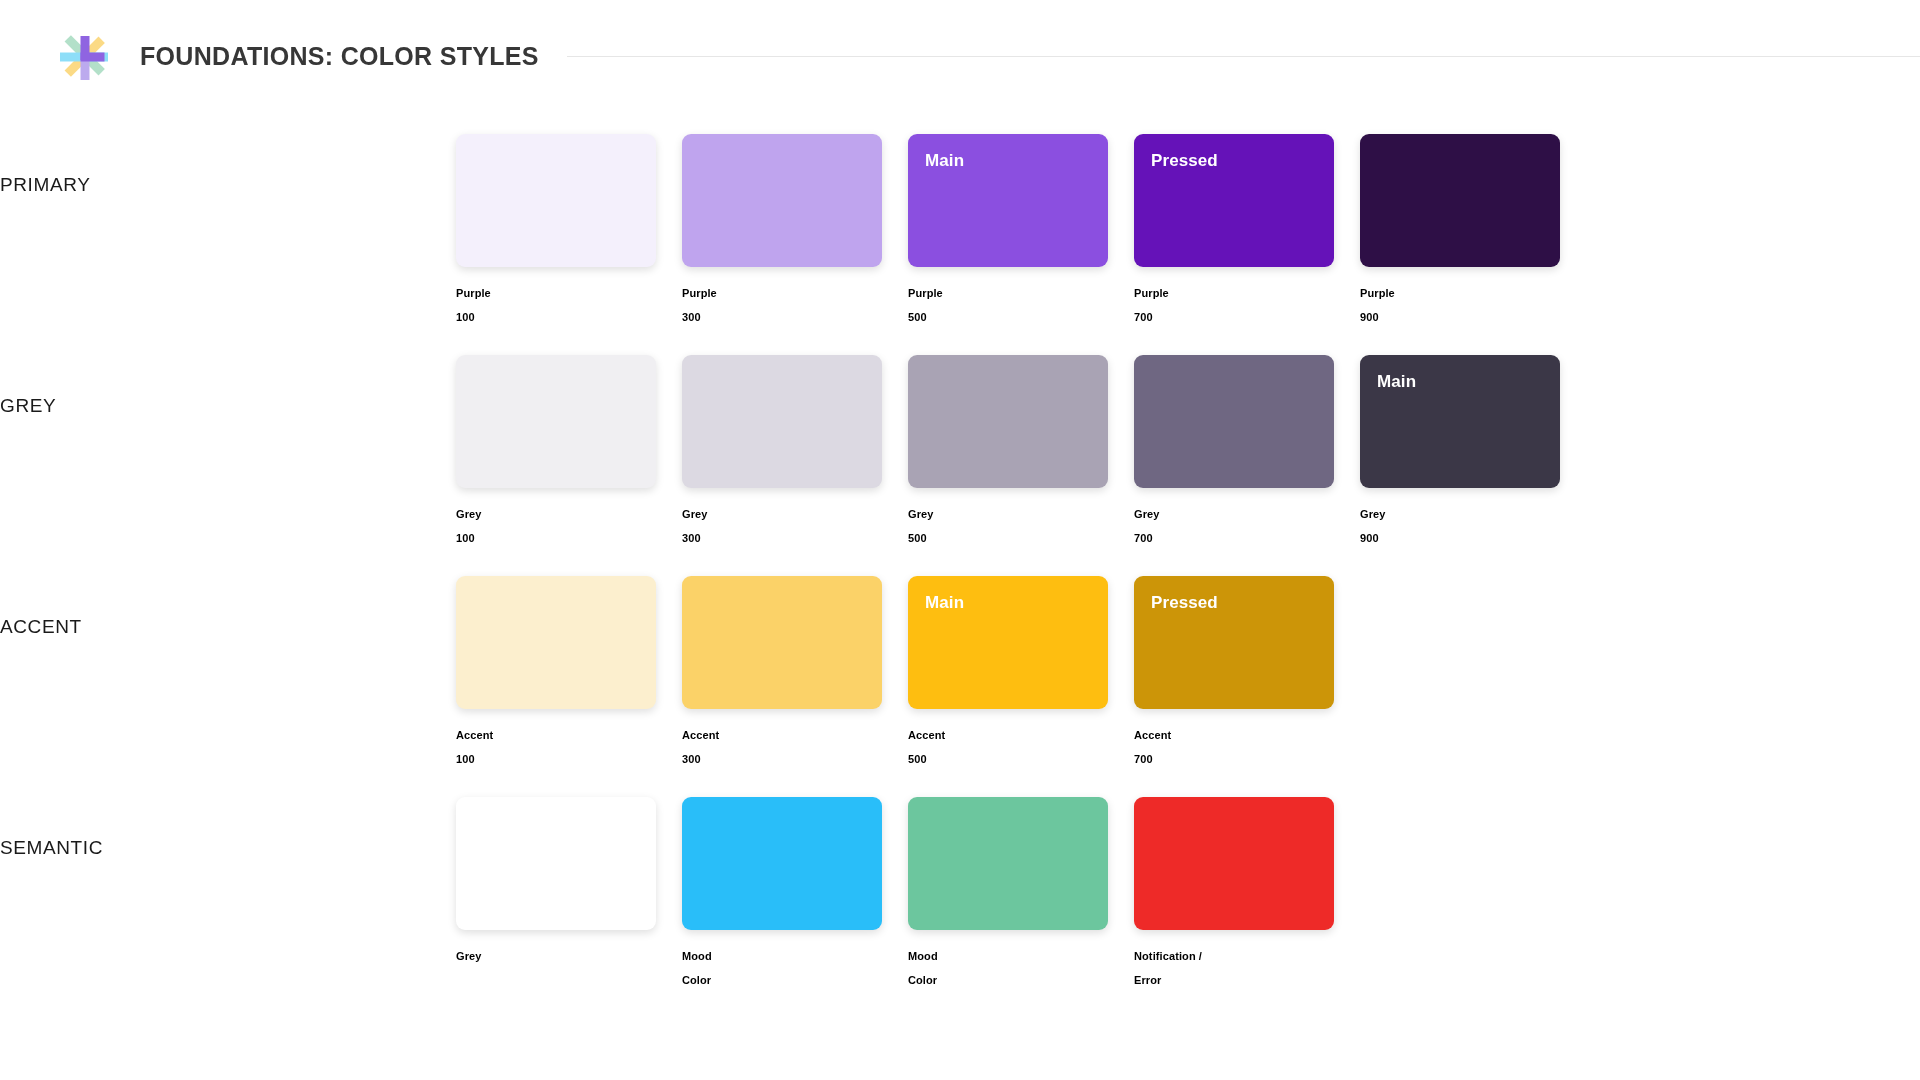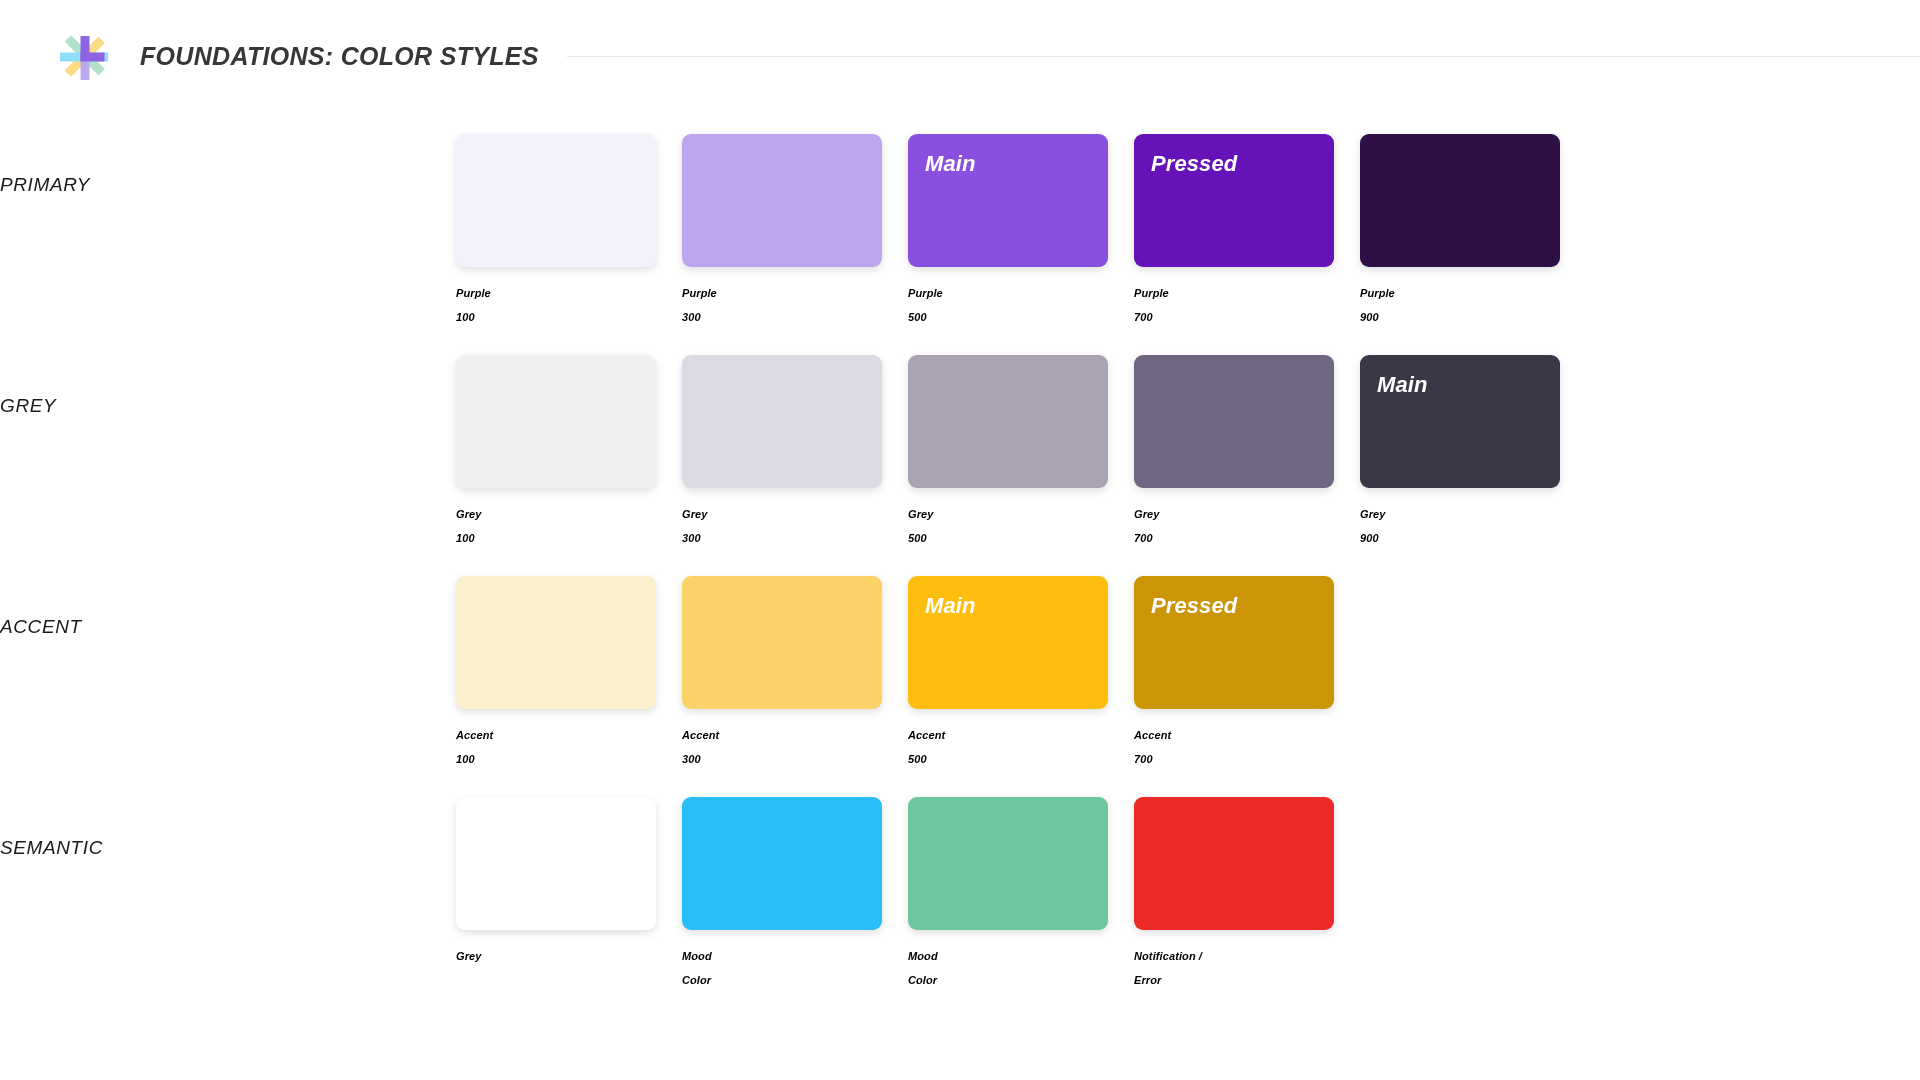--- a/index.html
+++ b/index.html
@@ -10,21 +10,20 @@
     background: #ffffff;
     font-family: "Liberation Sans", sans-serif;
     overflow: hidden;
   }
 
   .page {
     position: relative;
     width: 1576px;
     height: 1080px;
     background: #ffffff;
-    font-style: italic;
   }
 
   
   .header {
     position: absolute;
     left: 0;
     top: 0;
     width: 1920px;
     height: 112px;
     display: flex;
@@ -102,21 +101,21 @@
     width: 200px;
     height: 133px;
     border-radius: 9px;
     box-shadow: 0 3px 9px rgba(0,0,0,0.13);
   }
 
   .swatch-state {
     position: absolute;
     left: 17px;
     top: 17px;
-    font-size: 22px;
+    font-size: 17px;
     font-weight: bold;
     color: #ffffff;
     letter-spacing: 0.1px;
   }
 
   .swatch-caption {
     margin-top: 14px;
     font-size: 11px;
     font-weight: bold;
     color: #000000;

